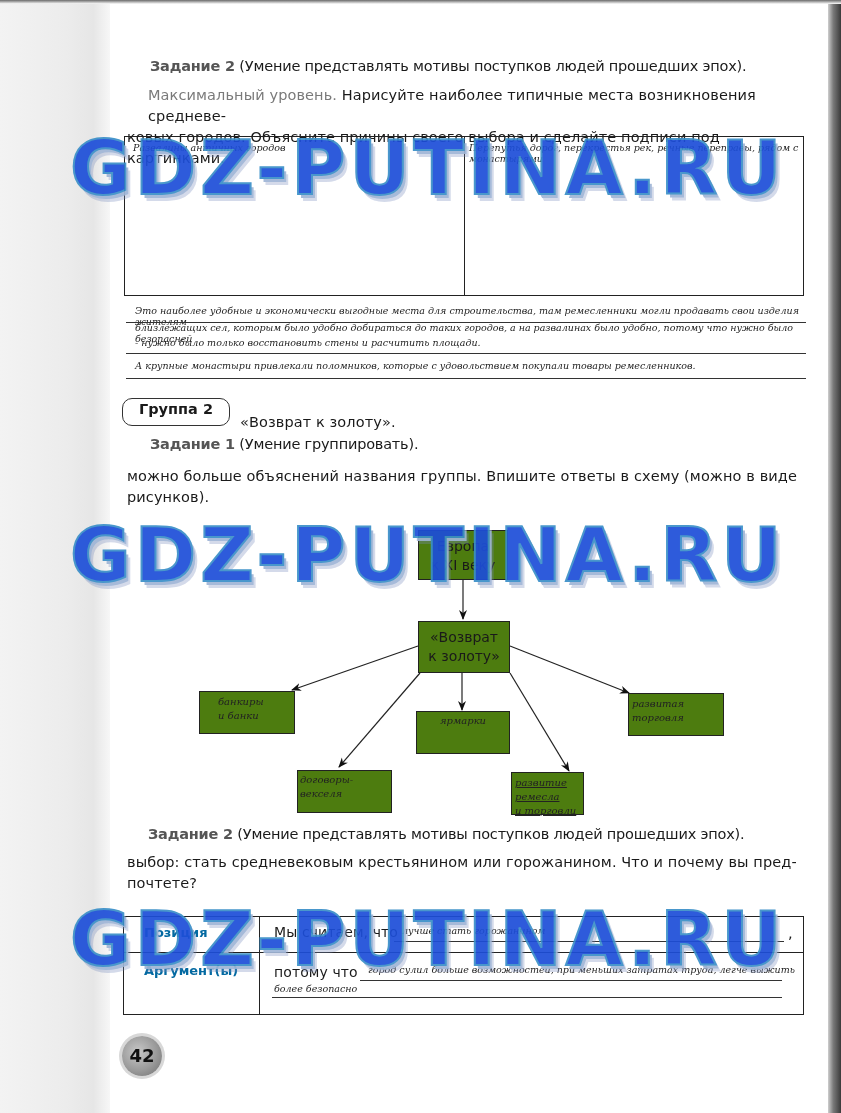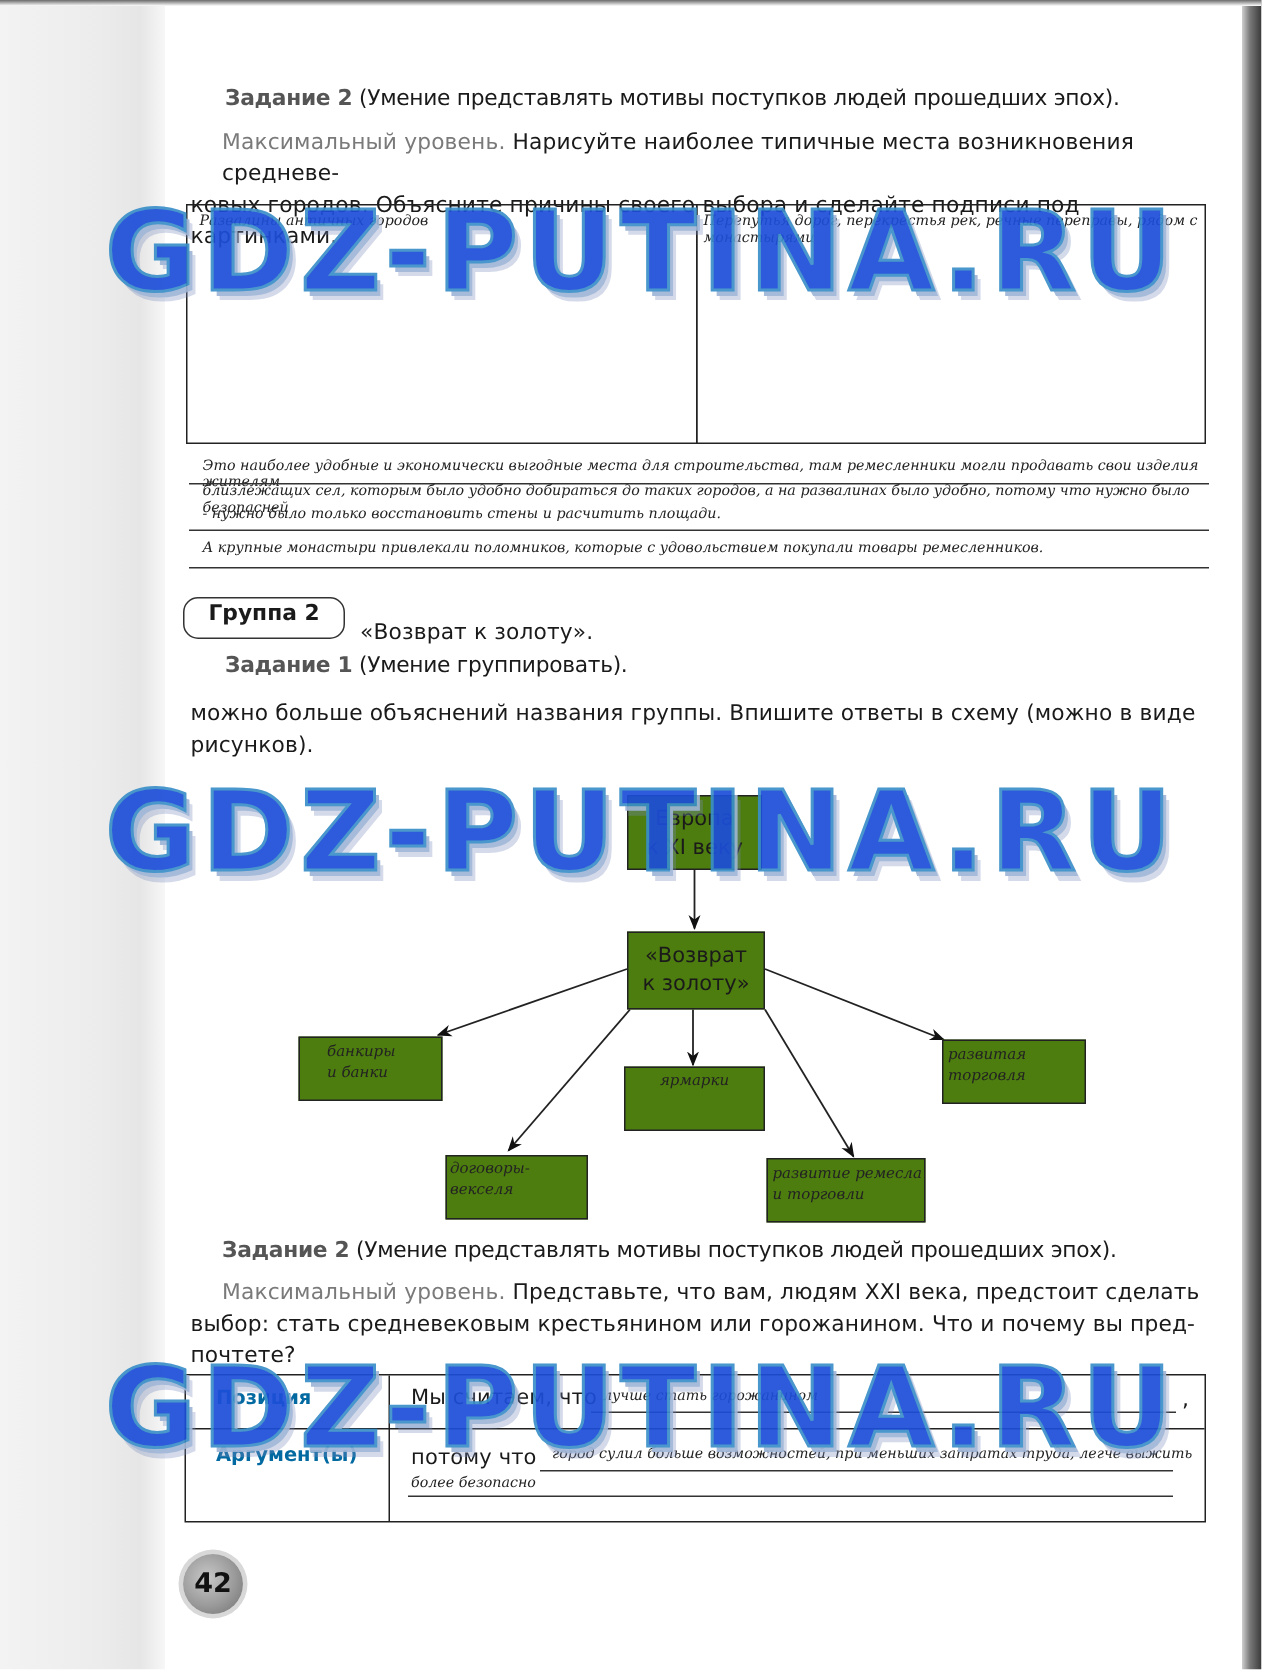--- a/index.html
+++ b/index.html
@@ -135,38 +135,34 @@
 <div class="diagram-box diag-hand" style="left:199px; top:691px; width:96px; height:43px; padding:3px 0 0 18px;">
   <div>банкиры</div>
   <div>и банки</div>
 </div>
 <div class="diagram-box diag-hand" style="left:297px; top:770px; width:95px; height:43px; padding:2px 0 0 2px;">
   <div>договоры-векселя</div>
 </div>
 <div class="diagram-box diag-hand" style="left:416px; top:711px; width:94px; height:43px; padding:2px 0 0 0; text-align:center;">
   <div>ярмарки</div>
 </div>
-<div class="diagram-box diag-hand" style="left:511px; top:772px; width:106px; height:43px; padding:3px 0 11px 3px;">
+<div class="diagram-box diag-hand" style="left:511px; top:772px; width:73px; height:43px; padding:3px 0 11px 3px;text-decoration:underline;">
   <div>развитие ремесла</div>
   <div>и торговли</div>
 </div>
 <div class="diagram-box diag-hand" style="left:628px; top:693px; width:96px; height:43px; padding:3px 0 0 3px;">
   <div>развитая</div>
   <div>торговля</div>
 </div>
 
 <div class="abs task-title" style="left:148px; top:826px;">
   <span class="label">Задание 2</span>
   <span>(Умение представлять мотивы поступков людей прошедших эпох).</span>
 </div>
 <div class="abs para" style="left:127px; top:852px; width:680px;">
-  <div style="padding-left:21px;">
-    <span class="level">Максимальный уровень.</span>
-    <span>Представьте, что вам, людям XXI века, предстоит сделать</span>
-  </div>
   <div>выбор: стать средневековым крестьянином или горожанином. Что и почему вы пред-</div>
   <div>почтете?</div>
 </div>
 
 <div class="box" style="left:123px; top:916px; width:681px; height:99px;">
   <div style="position:absolute; left:135px; top:0; width:0; height:97px; border-left:1.3px solid #222;"></div>
   <div style="position:absolute; left:0; top:35px; width:679px; height:0; border-top:1.3px solid #222;"></div>
 
   <div class="table-label" style="position:absolute; left:20px; top:8px;">Позиция</div>
   <div class="para" style="position:absolute; left:150px; top:5px; font-size:14px;">Мы считаем, что</div>

